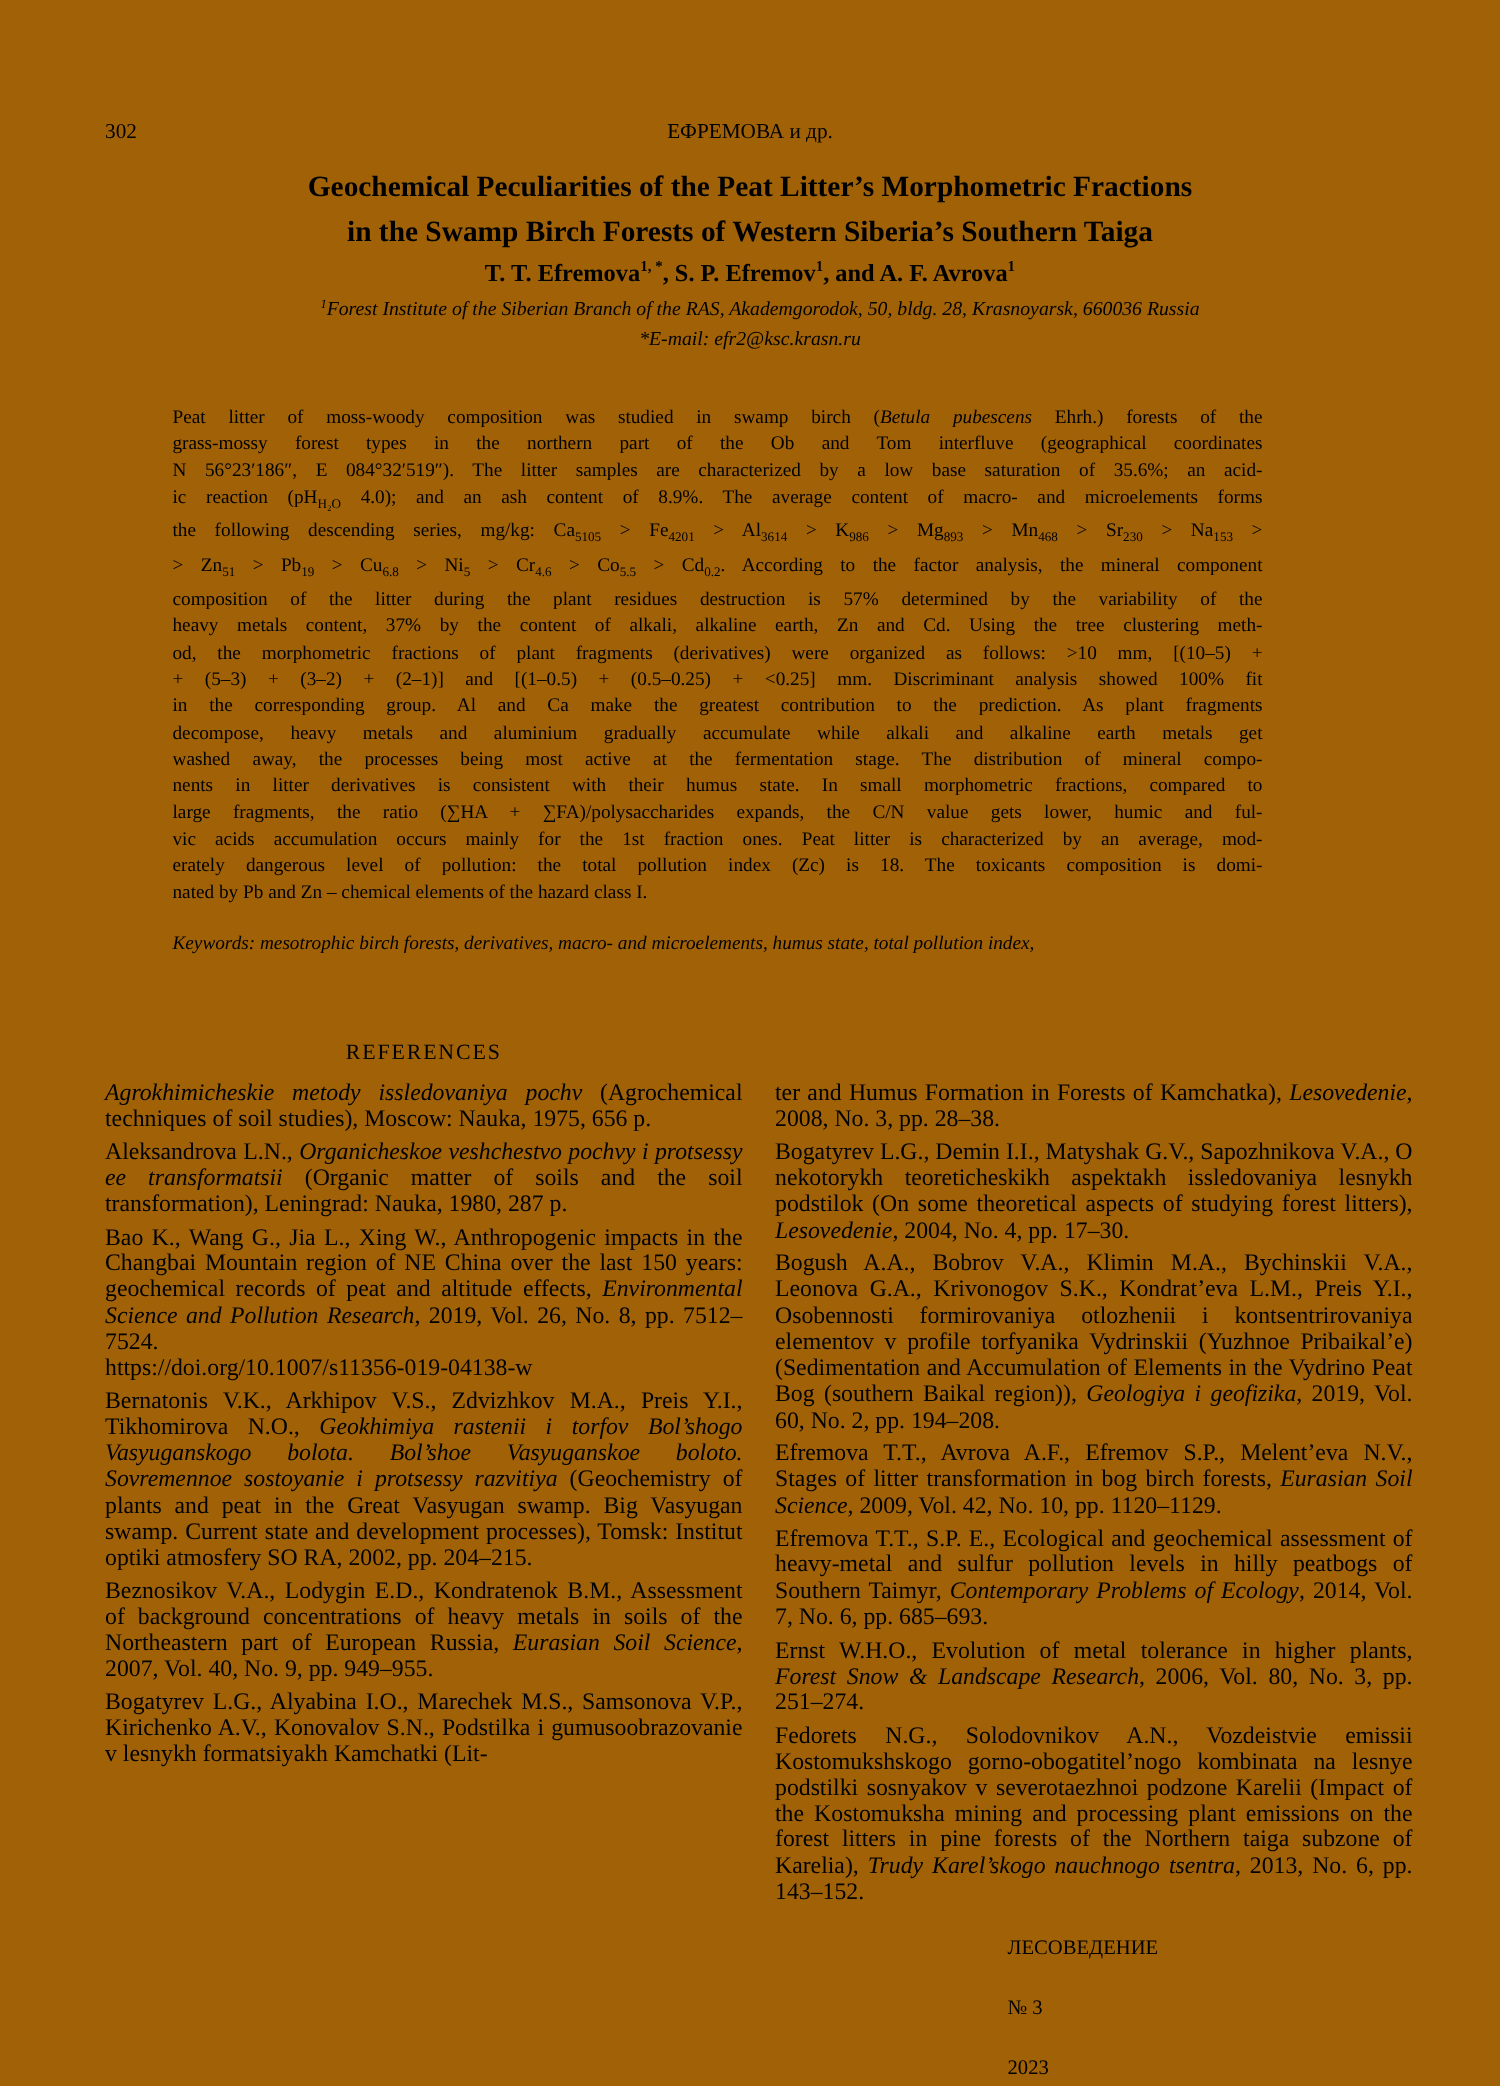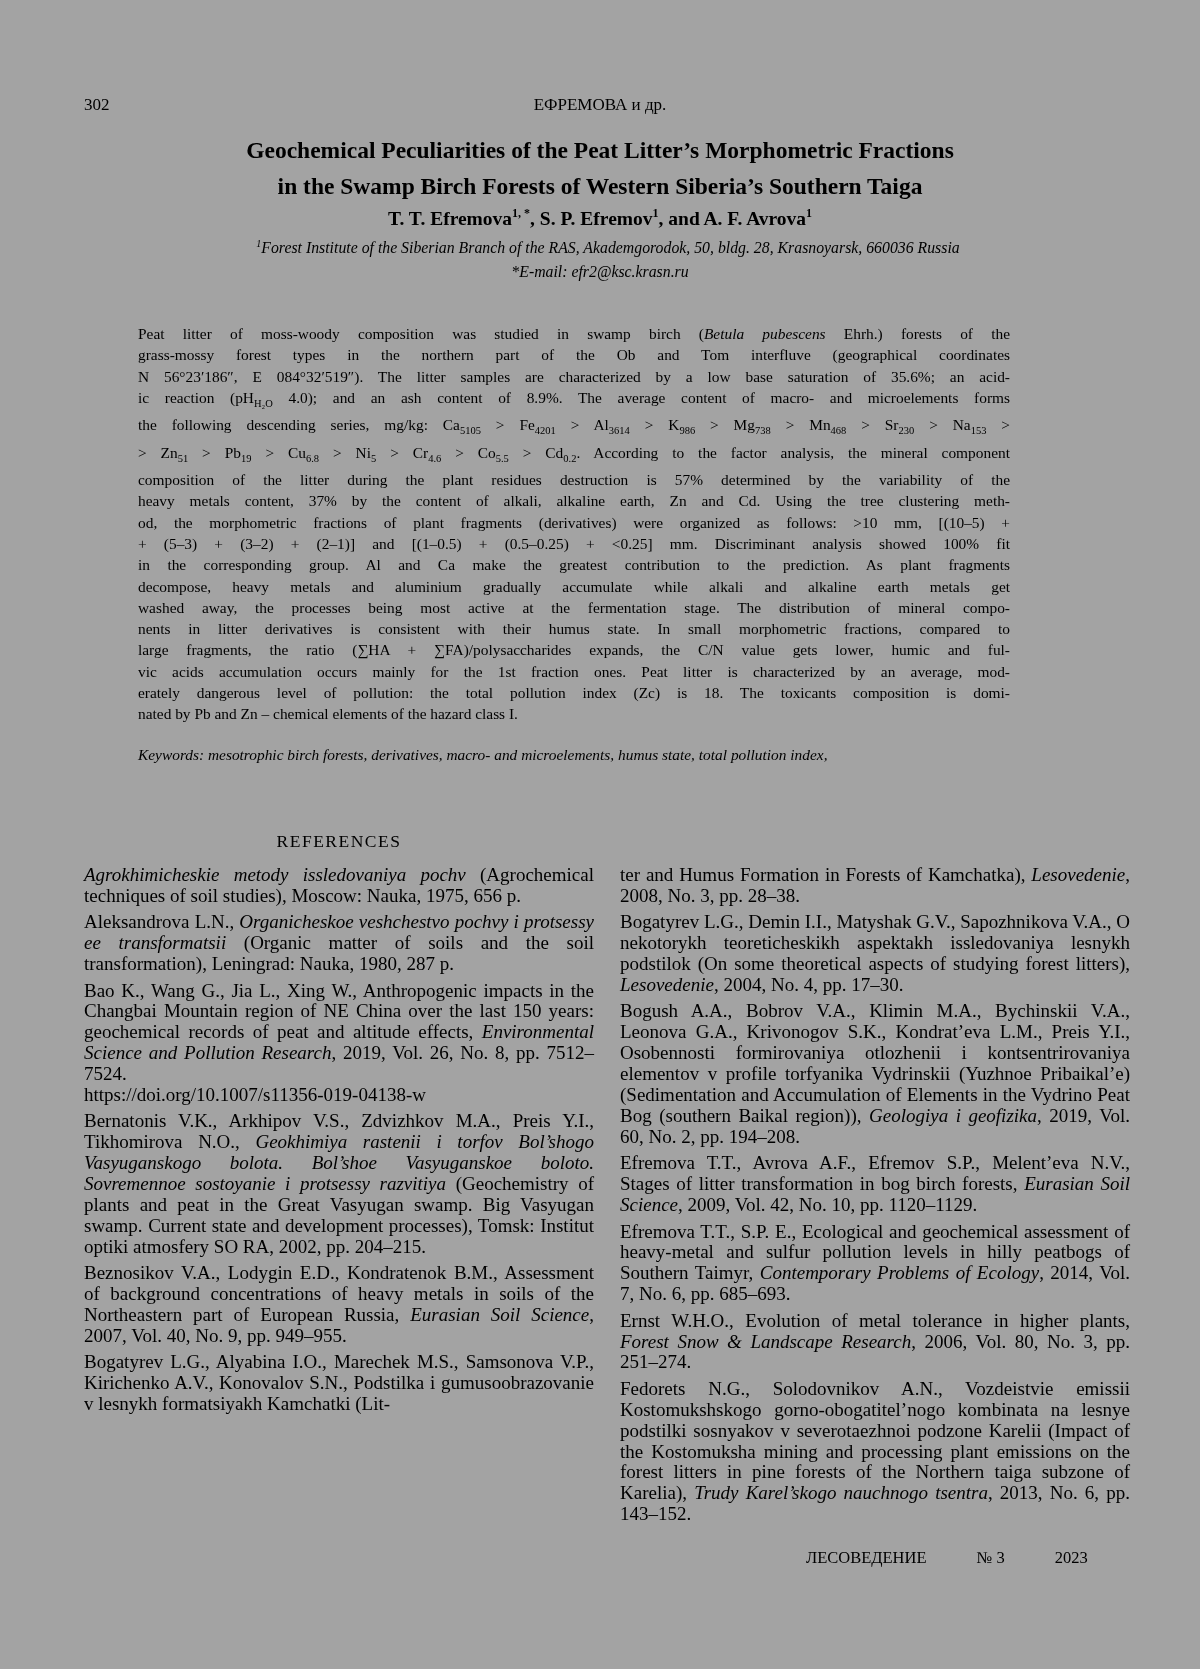--- a/index.html
+++ b/index.html
@@ -1,19 +1,19 @@
 <!DOCTYPE html>
 <html><head>
 <meta charset="utf-8">
 <style>
   html,body { margin:0; padding:0; background:#ffffff; }
   .page {
     position:relative;
     width:1200px; height:1669px;
-    background:#a3a3a3;
+    background:#a16207;
     color:#000;
     font-family:"Liberation Serif","DejaVu Serif",serif;
     overflow:hidden;
   }
   
   .running-head {
     position:absolute; top:95px; left:84px; right:84px;
     text-align:center; font-size:17px;
   }
   .page-number { position:absolute; left:0; top:0; }
@@ -71,22 +71,22 @@
   }
   .col-right { padding-top:34px; }
   .ref {
     margin:0 0 5.5px 0;
     font-size:19px; line-height:20.9px;
     text-align:justify;
   }
   
   .journal-footer {
     position:absolute; top:1548px; left:806px;
-    display:flex; gap:50px;
-    font-size:16.5px; white-space:nowrap;
+    display:flex; gap:28px;
+    font-size:16.5px; white-space:nowrap;flex-direction:column;
   }
 </style>
 </head>
 <body>
 
 <div class="page">
 
   <div class="running-head">
     <span class="page-number">302</span>
     <span>ЕФРЕМОВА и др.</span>
@@ -101,21 +101,21 @@
 
   <div class="affiliation"><sup>1</sup>Forest Institute of the Siberian Branch of the RAS, Akademgorodok, 50, bldg. 28, Krasnoyarsk, 660036 Russia</div>
 
   <div class="email">*E-mail: efr2@ksc.krasn.ru</div>
 
   <div class="abstract">
       <div class="jline">Peat litter of moss-woody composition was studied in swamp birch (<i>Betula pubescens</i> Ehrh.) forests of the</div>
       <div class="jline">grass-mossy forest types in the northern part of the Ob and Tom interfluve (geographical coordinates</div>
       <div class="jline">N 56°23′186″, E 084°32′519″). The litter samples are characterized by a low base saturation of 35.6%; an acid-</div>
       <div class="jline">ic reaction (pH<sub>H₂O</sub> 4.0); and an ash content of 8.9%. The average content of macro- and microelements forms</div>
-      <div class="jline">the following descending series, mg/kg: Ca<sub>5105</sub> &gt; Fe<sub>4201</sub> &gt; Al<sub>3614</sub> &gt; K<sub>986</sub> &gt; Mg<sub>738</sub> &gt; Mn<sub>468</sub> &gt; Sr<sub>230</sub> &gt; Na<sub>153</sub> &gt;</div>
+      <div class="jline">the following descending series, mg/kg: Ca<sub>5105</sub> &gt; Fe<sub>4201</sub> &gt; Al<sub>3614</sub> &gt; K<sub>986</sub> &gt; Mg<sub>893</sub> &gt; Mn<sub>468</sub> &gt; Sr<sub>230</sub> &gt; Na<sub>153</sub> &gt;</div>
       <div class="jline">&gt; Zn<sub>51</sub> &gt; Pb<sub>19</sub> &gt; Cu<sub>6.8</sub> &gt; Ni<sub>5</sub> &gt; Cr<sub>4.6</sub> &gt; Co<sub>5.5</sub> &gt; Cd<sub>0.2</sub>. According to the factor analysis, the mineral component</div>
       <div class="jline">composition of the litter during the plant residues destruction is 57% determined by the variability of the</div>
       <div class="jline">heavy metals content, 37% by the content of alkali, alkaline earth, Zn and Cd. Using the tree clustering meth-</div>
       <div class="jline">od, the morphometric fractions of plant fragments (derivatives) were organized as follows: &gt;10 mm, [(10–5) +</div>
       <div class="jline">+ (5–3) + (3–2) + (2–1)] and [(1–0.5) + (0.5–0.25) + &lt;0.25] mm. Discriminant analysis showed 100% fit</div>
       <div class="jline">in the corresponding group. Al and Ca make the greatest contribution to the prediction. As plant fragments</div>
       <div class="jline">decompose, heavy metals and aluminium gradually accumulate while alkali and alkaline earth metals get</div>
       <div class="jline">washed away, the processes being most active at the fermentation stage. The distribution of mineral compo-</div>
       <div class="jline">nents in litter derivatives is consistent with their humus state. In small morphometric fractions, compared to</div>
       <div class="jline">large fragments, the ratio (∑HA + ∑FA)/polysaccharides expands, the C/N value gets lower, humic and ful-</div>

